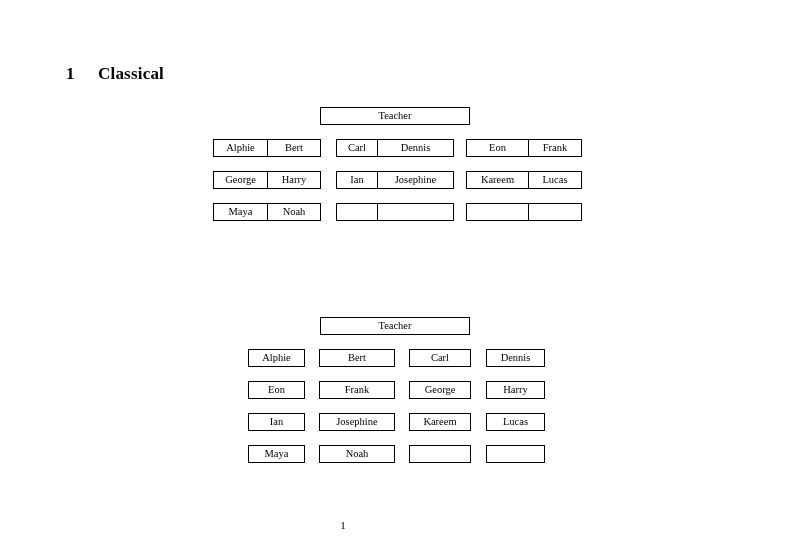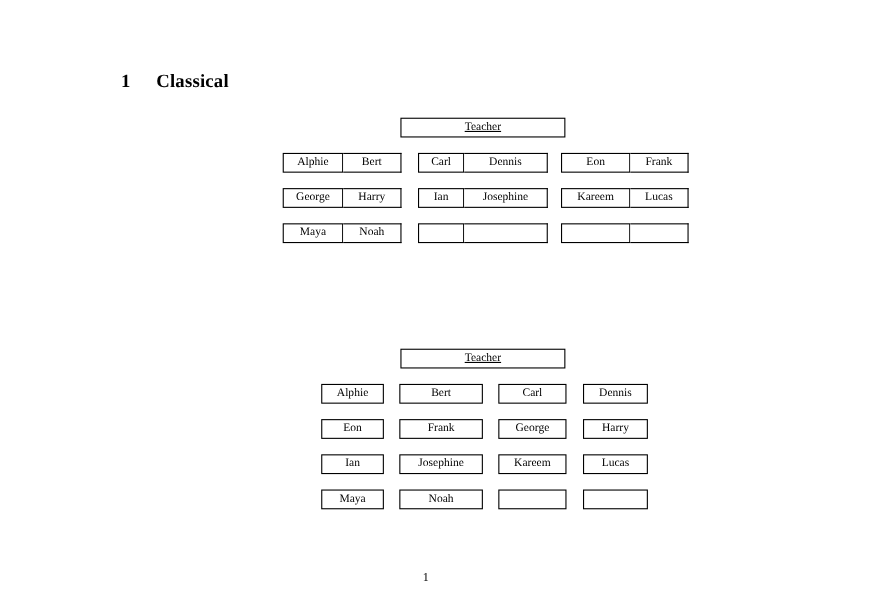--- a/index.html
+++ b/index.html
@@ -12,21 +12,20 @@
     height: 560px;
     position: relative;
     font-family: "Liberation Serif", "DejaVu Serif", serif;
     color: #000000;
     overflow: hidden;
   }
   .page {
     position: relative;
     width: 686px;
     height: 560px;
-    margin-left: 44px;
   }
 
   
   .section-heading {
     position: absolute;
     font-weight: bold;
     font-size: 17px;
     white-space: nowrap;
     letter-spacing: 0.2px;
   }
@@ -51,21 +50,20 @@
     font-size: 10.5px;
     text-align: center;
     white-space: nowrap;
     overflow: hidden;
   }
 
   
   .teacher-box {
     left: 320px;
     width: 150px;
-    text-decoration: underline;
   }
   #classical-teacher { top: 107px; }
   #distributed-teacher { top: 317px; }
 
   
   .pair-group {
     position: absolute;
     display: flex;
     height: 18px;
     box-sizing: border-box;

